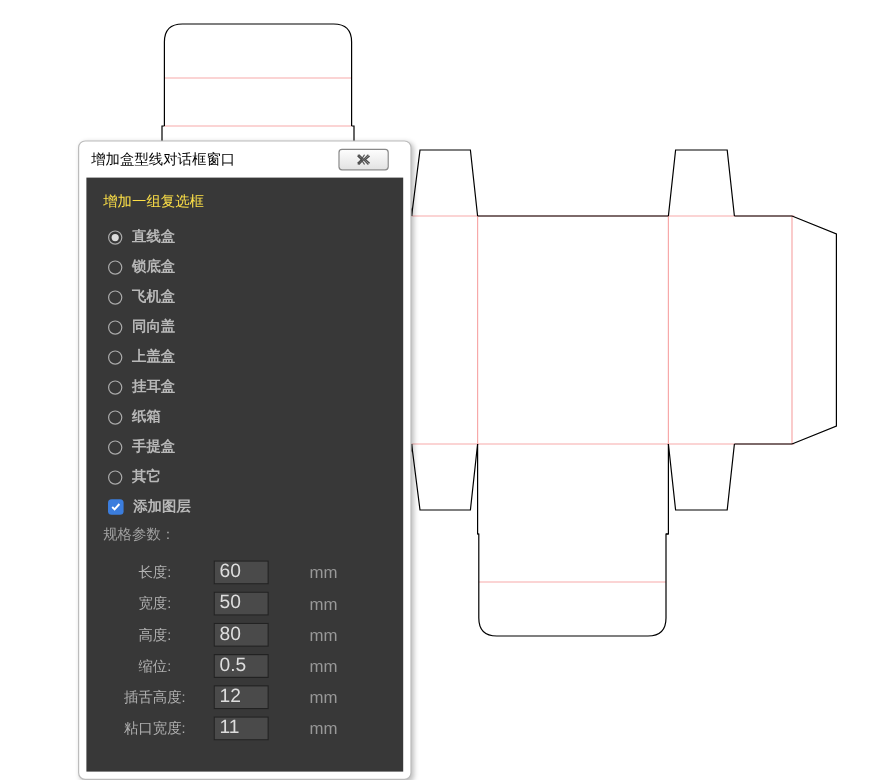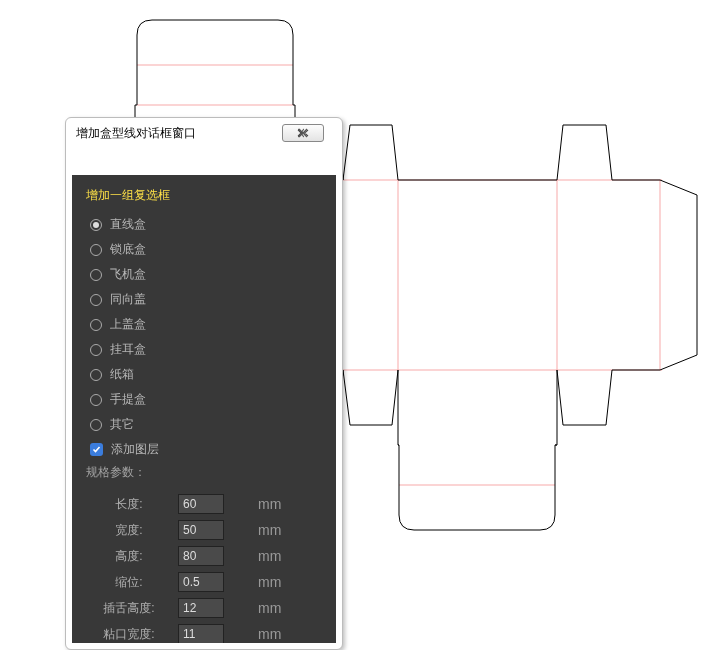--- a/index.html
+++ b/index.html
@@ -25,21 +25,20 @@
     left: 65px;
     top: 117px;
     width: 278px;
     height: 533px;
     background: #fff;
     border: 1px solid #bcbcbc;
     border-radius: 6px;
     box-shadow: 2px 2px 4px rgba(0,0,0,0.25);
     display: flex;
     flex-direction: column;
-    gap: 27px;
   }
 
   .dialog-titlebar {
     height: 30px;
     display: flex;
     align-items: center;
     justify-content: space-between;
     padding: 0 8px 0 10px;
     color: #000;
   }
@@ -100,21 +99,21 @@
     width: 13px; height: 13px;
     border-radius: 3px;
     background: #3b7ddd;
     flex: 0 0 13px;
     display: flex;
     align-items: center;
     justify-content: center;
   }
   .checkbox svg { display:block; }
 
-  .opt-label { color: #b8b8b8; }
+  .opt-label { color: #b8b8b8; font-weight: bold; }
 
   .spec-label {
     margin-top: 2px;
     margin-bottom: 10px;
     color: #a0a0a0;
   }
 
   .param-row {
     display: flex;
     align-items: center;
@@ -127,21 +126,21 @@
     color: #b0b0b0;
     padding-right: 6px;
   }
   .param-row input {
     width: 46px;
     height: 20px;
     background: #4a4a4a;
     border: 1px solid #222;
     color: #ddd;
     padding: 0 4px;
-    font-size: 12px;
+    font-size: 16px;
     font-family: inherit;
   }
   .param-row .unit {
     color: #999;
     margin-left: 6px;
     font-size: 14px;
     padding-left: 28px;
   }
 </style>
 </head>

